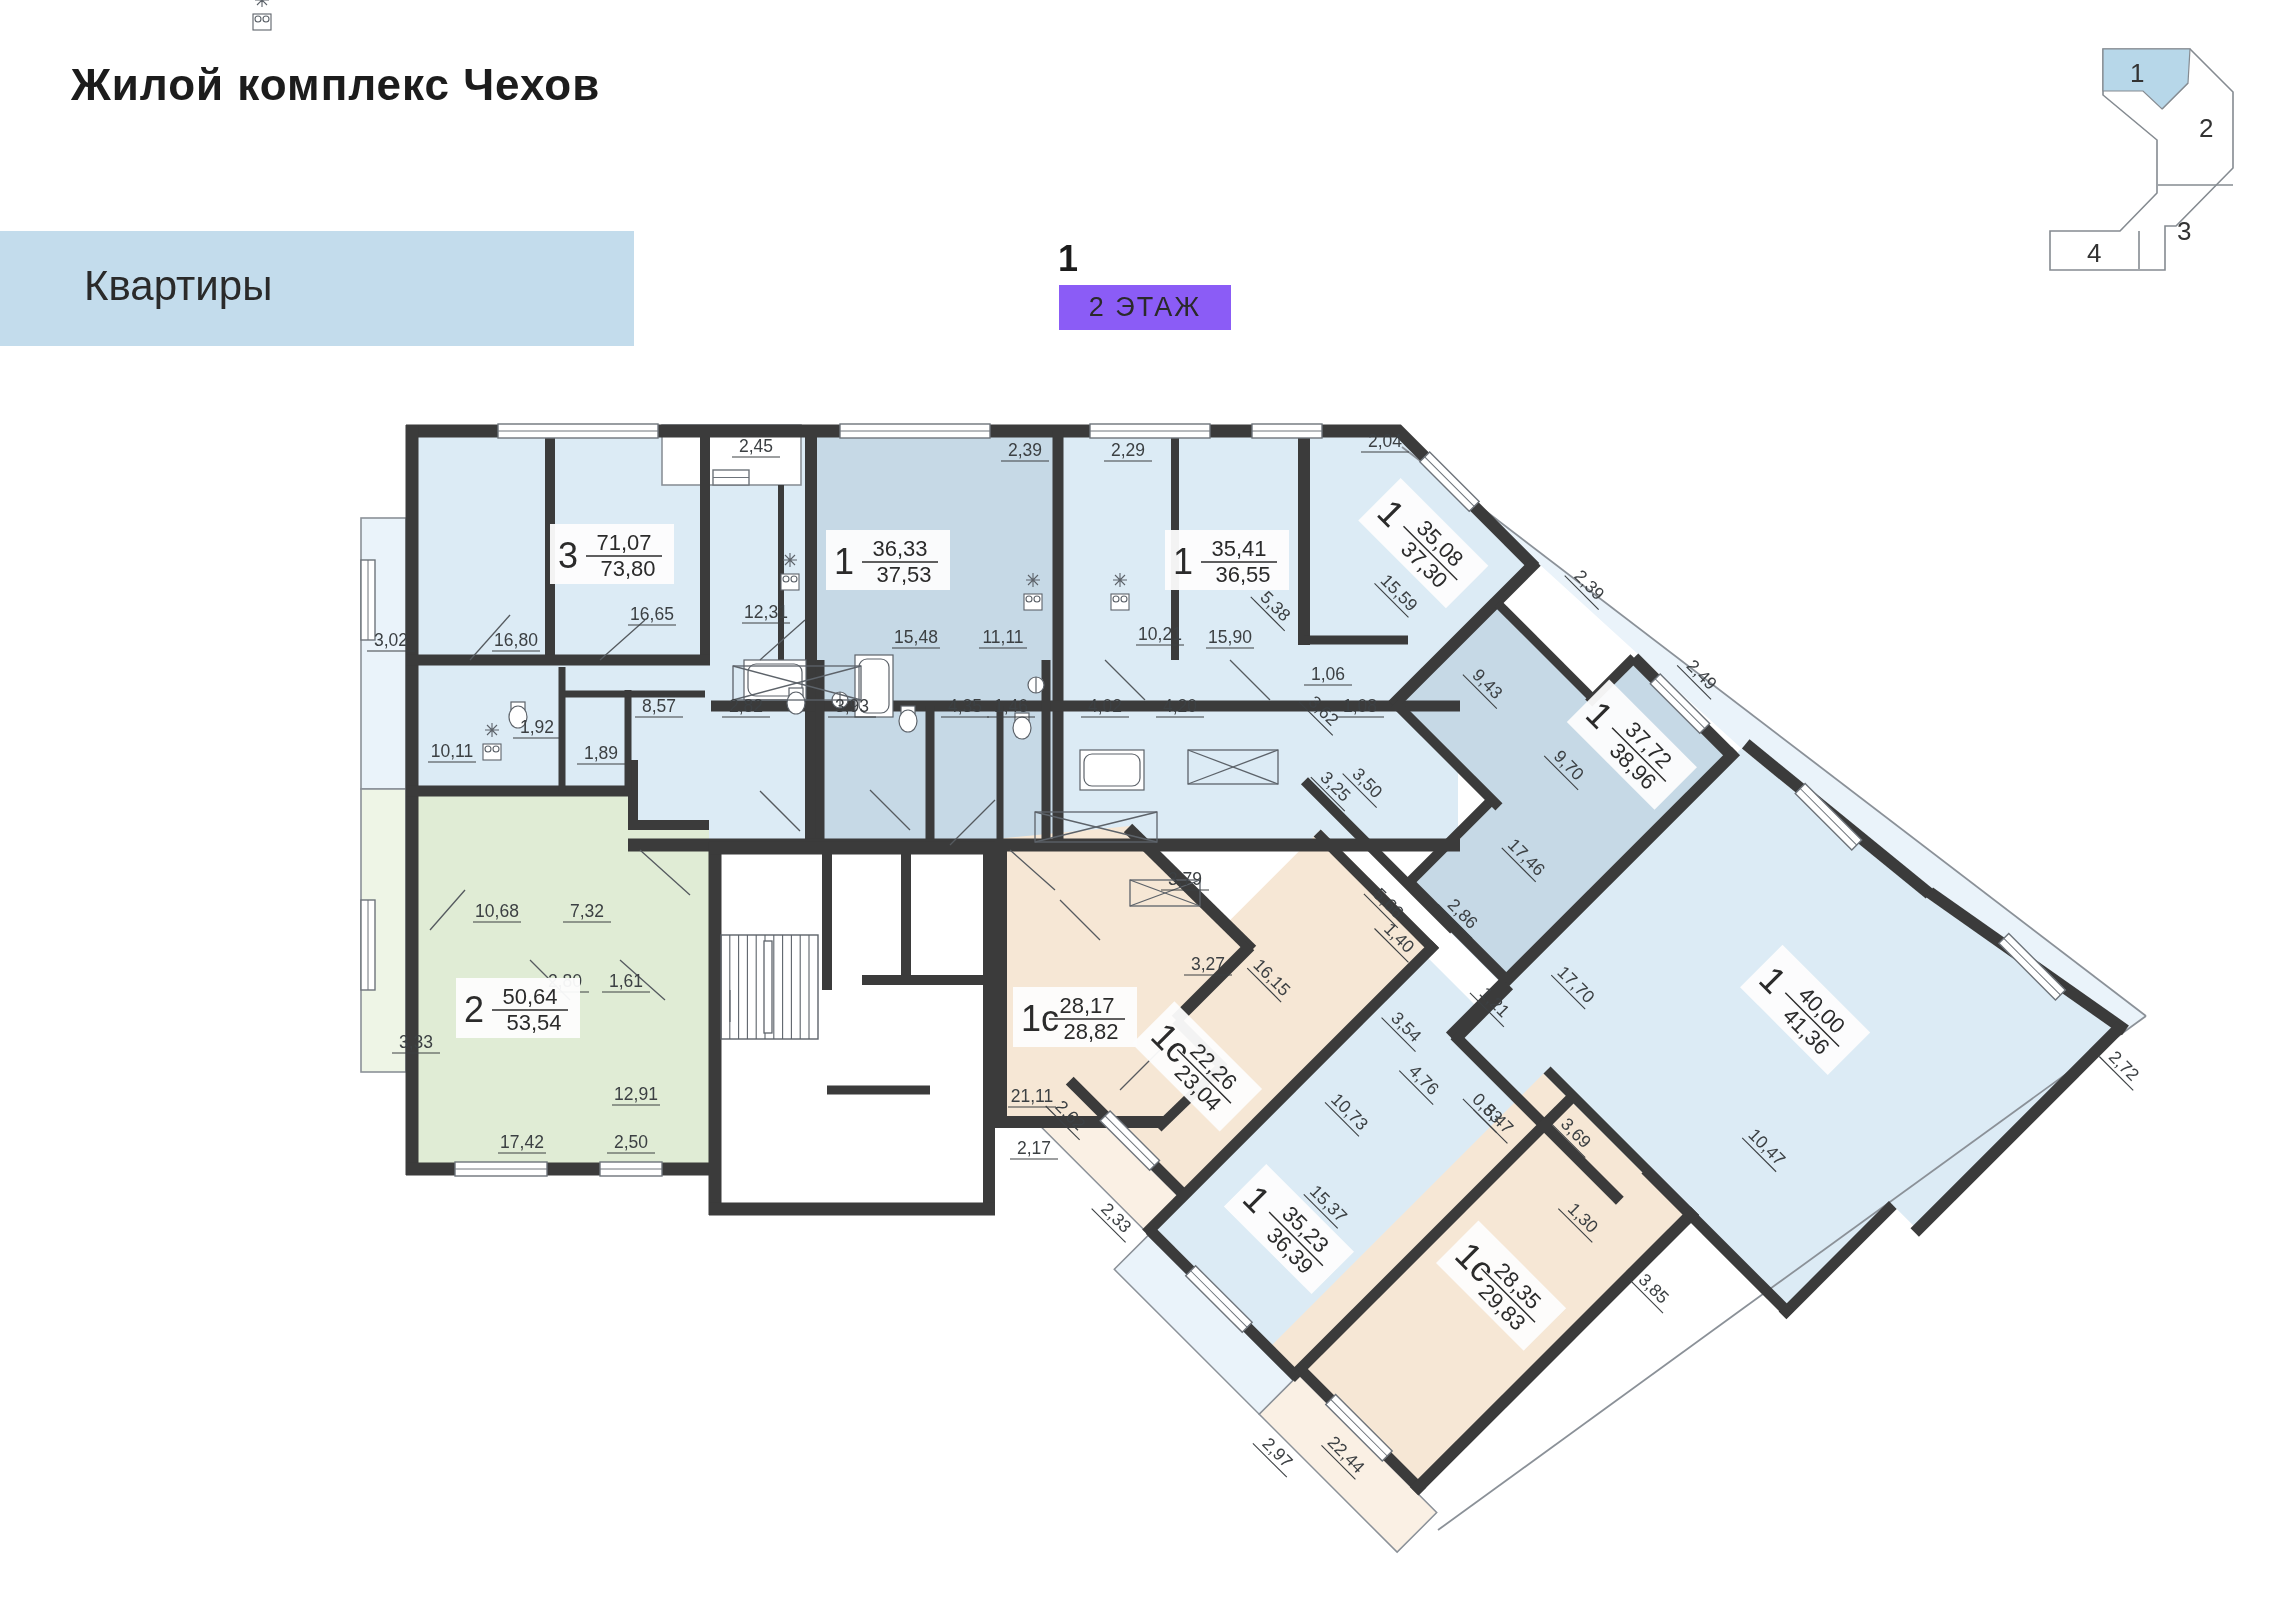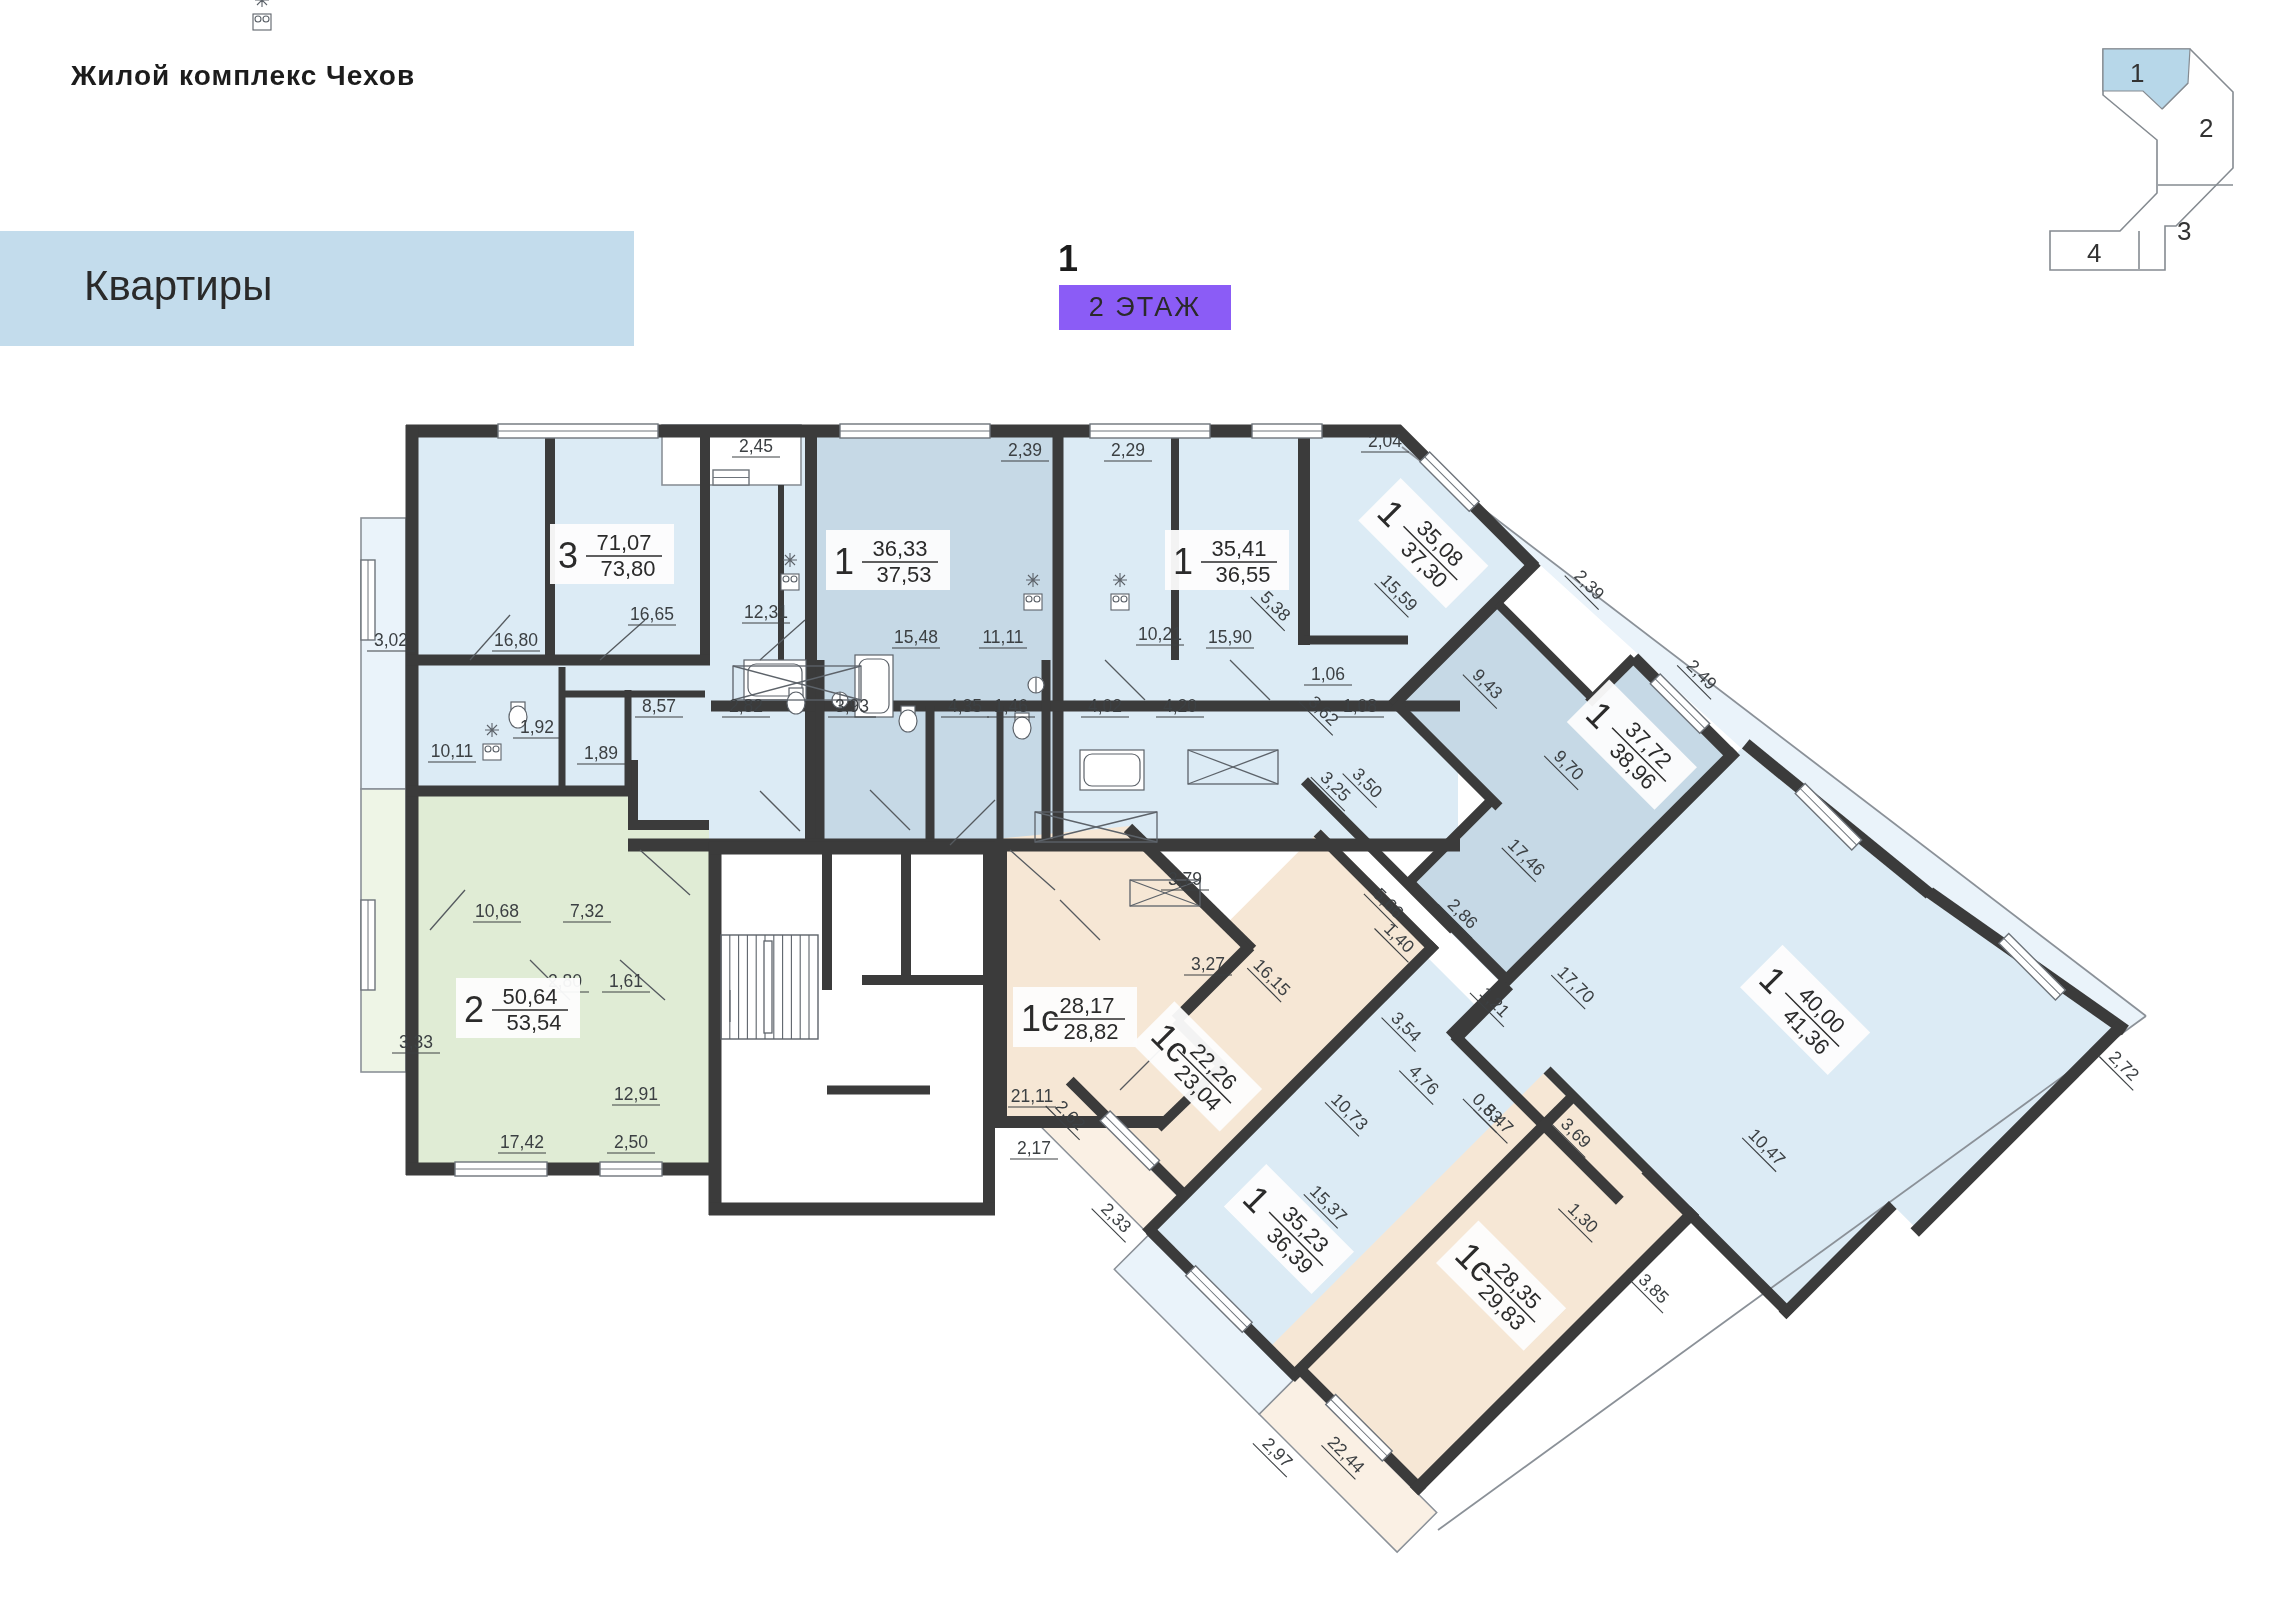--- a/index.html
+++ b/index.html
@@ -1,21 +1,21 @@
 <!DOCTYPE html>
 <html><head><meta charset="utf-8">
 <style>
 html,body{margin:0;padding:0;width:2290px;height:1620px;background:#fff;overflow:hidden;}
 #page{position:relative;width:2290px;height:1620px;background:#fff;}
 svg{position:absolute;left:0;top:0;}
 </style></head>
 <body>
 <div id="page">
 
-<div style="position:absolute;left:71px;top:60px;font-family:'Liberation Sans',sans-serif;font-weight:700;font-size:28px;color:#1c1c1c;letter-spacing:1px;">Жилой комплекс Чехов</div>
+<div style="position:absolute;left:71px;top:60px;font-family:'Liberation Sans',sans-serif;font-weight:700;font-size:44px;color:#1c1c1c;letter-spacing:1px;">Жилой комплекс Чехов</div>
 
 <div style="position:absolute;left:0;top:231px;width:634px;height:115px;background:#c3dcec;"></div>
 <div style="position:absolute;left:84px;top:262px;font-family:'Liberation Sans',sans-serif;font-weight:400;font-size:42px;color:#2a2a2a;">Квартиры</div>
 
 <div style="position:absolute;left:1058px;top:238px;width:174px;text-align:left;font-family:'Liberation Sans',sans-serif;font-weight:700;font-size:36px;color:#1c1c1c;">1 СЕКЦИЯ</div>
 
 <div style="position:absolute;left:1059px;top:285px;width:172px;height:45px;background:#8b5cf6;text-align:center;font-family:'Liberation Sans',sans-serif;font-size:27px;color:#2a2a2a;line-height:45px;letter-spacing:2px;">2 ЭТАЖ</div>
 
 <svg width="2290" height="1620" viewBox="0 0 2290 1620">
 

